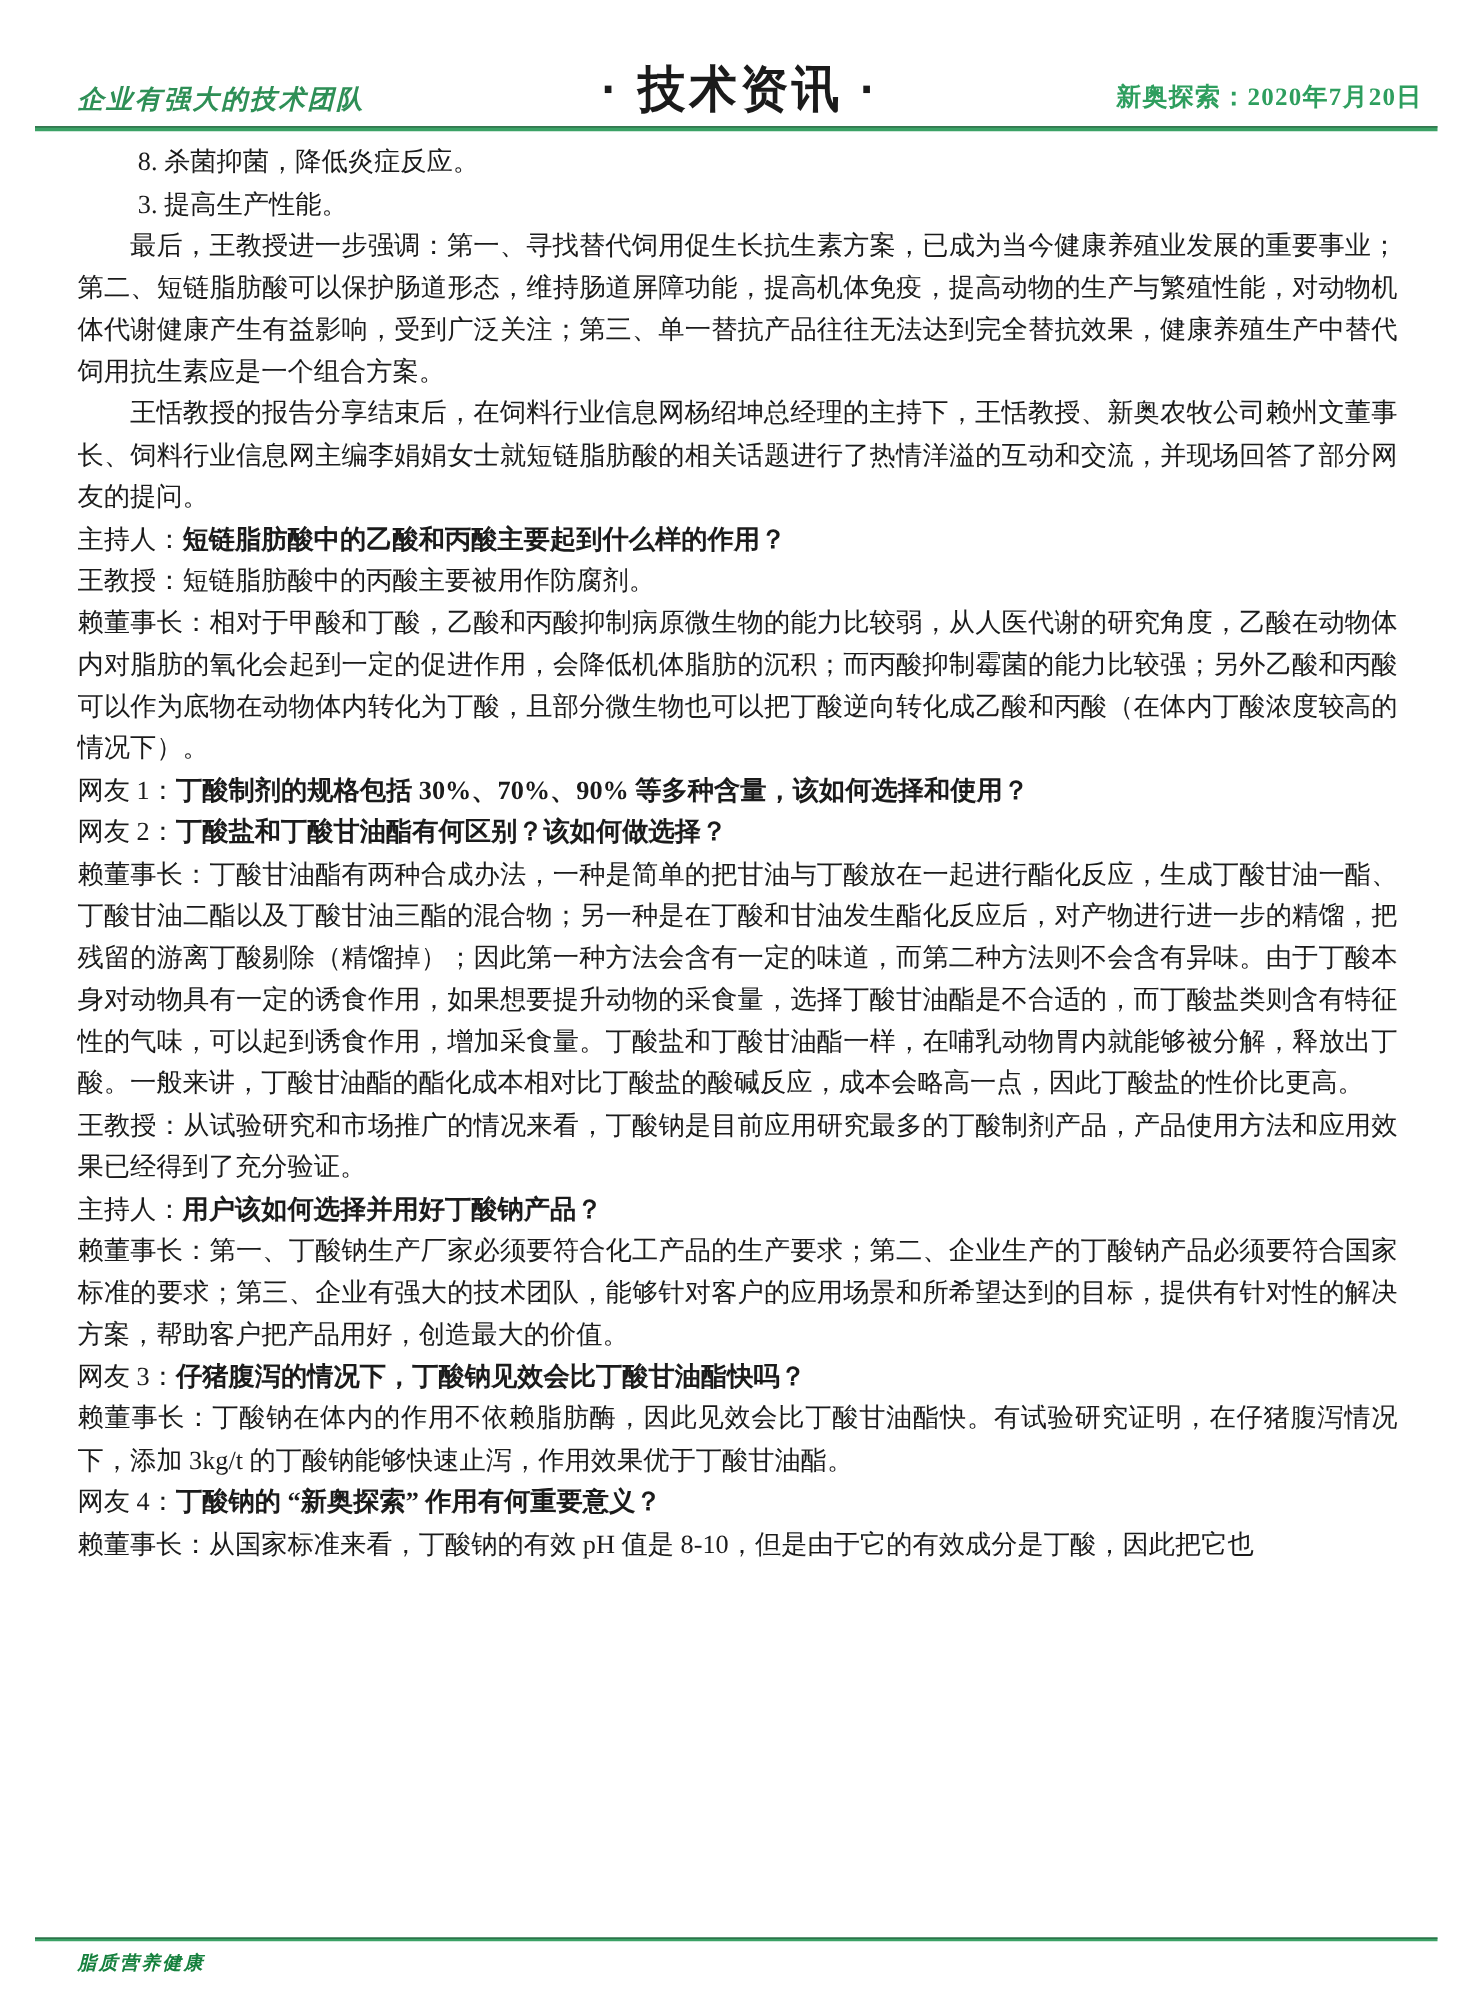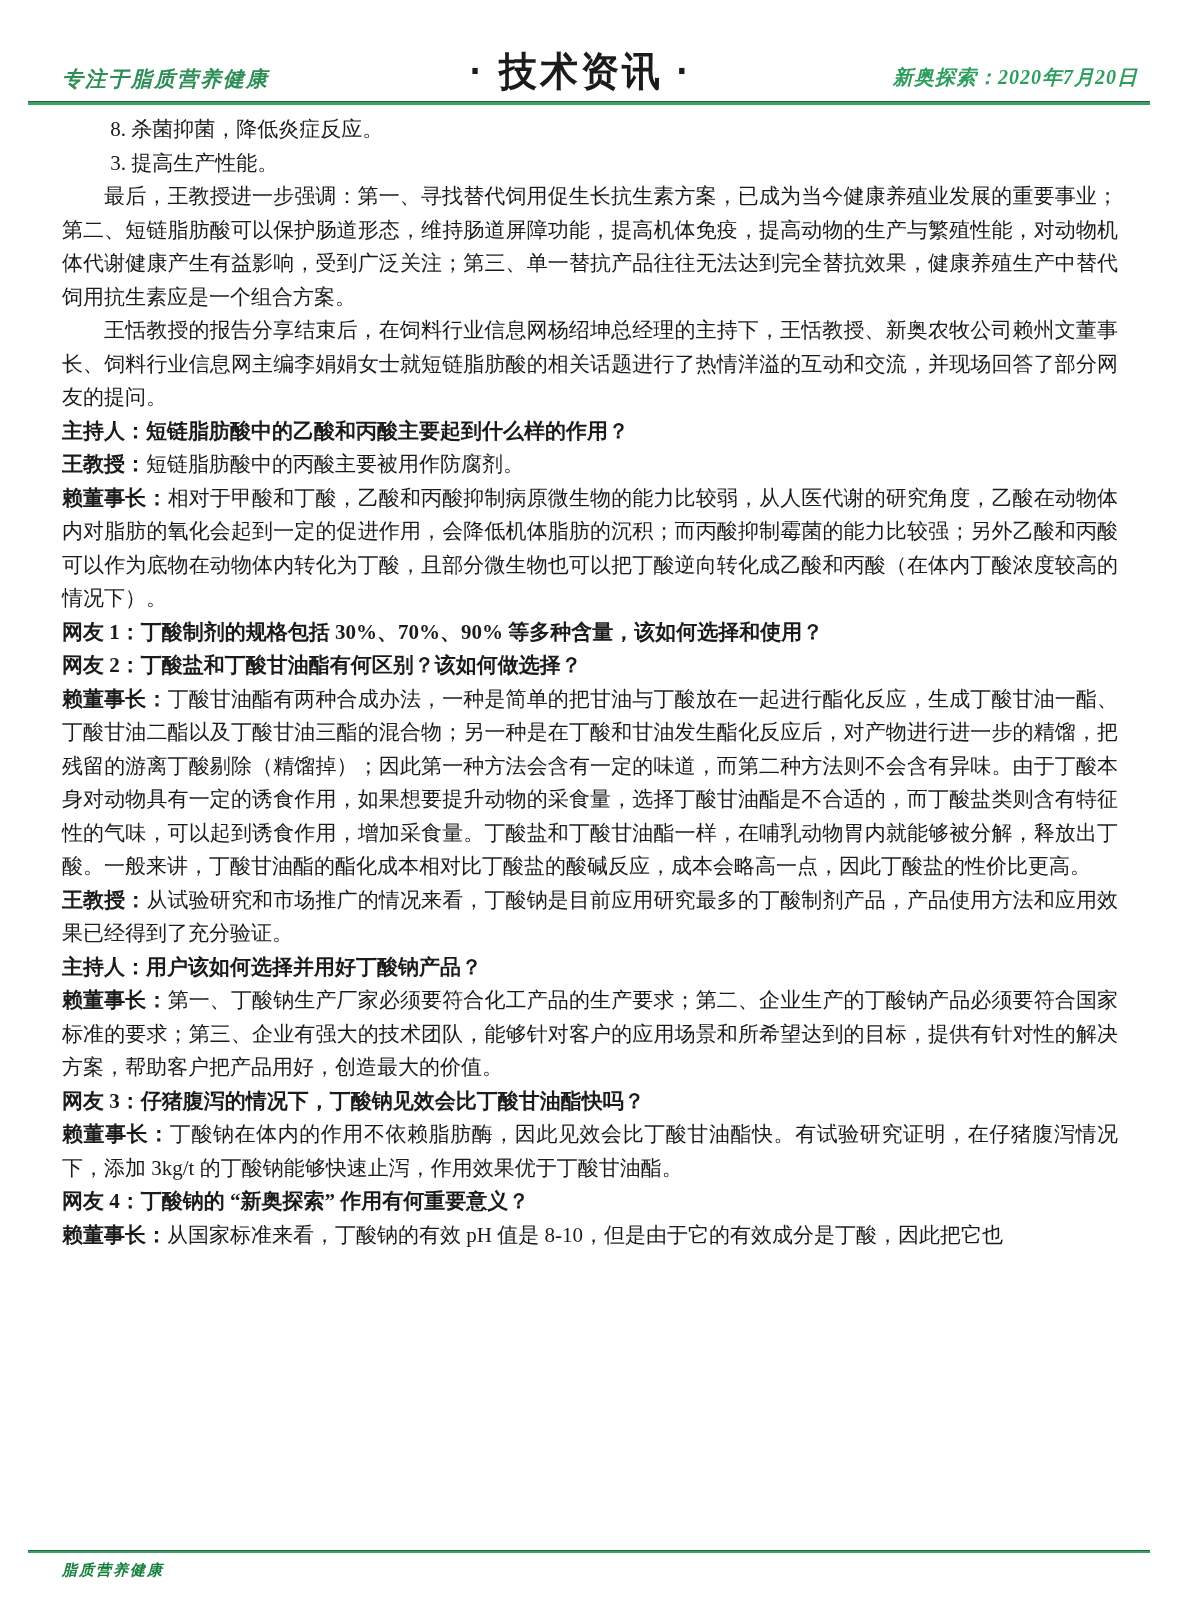--- a/index.html
+++ b/index.html
@@ -30,21 +30,20 @@
   .header-title {
     font-family:"Liberation Sans", sans-serif;
     font-weight:900;
     font-size:38px;
     letter-spacing:3px;
     white-space:nowrap;
     transform:scaleY(1.05);
   }
   .header-right {
     color:#2e9e5e;
-    font-style:italic;
     font-weight:bold;
     font-size:20px;
     letter-spacing:1px;
     white-space:nowrap;
     padding-bottom:6px;
   }
   .rule {
     margin:0 28px;
     height:3px;
     background:#3ba266;
@@ -53,21 +52,21 @@
   .body {
     padding:8px 60px 0 62px;
     font-size:21px;
     line-height:33.5px;
     text-align:justify;
   }
   .body p { margin:0; }
   .line { text-indent:2.3em; }
   .para { text-indent:2em; }
   .qa { text-indent:0; }
-  .spk { font-weight:bold; }
+  .spk { font-weight:normal; }
   .q { font-weight:bold; }
   .footer {
     position:absolute;
     left:0; right:0; bottom:20px;
   }
   .frule {
     margin:0 28px;
     height:2px;
     background:#3ba266;
     border-top:1px solid #26633f;
@@ -80,21 +79,21 @@
     color:#15803d;
     letter-spacing:2px;
   }
 </style>
 </head>
 <body>
 
 <div class="page">
 
   <div class="header">
-    <span class="header-left">专注于脂质营养健康</span>
+    <span class="header-left">企业有强大的技术团队</span>
     <span class="header-title">· 技术资讯 ·</span>
     <span class="header-right">新奥探索：2020年7月20日</span>
   </div>
   <div class="rule"></div>
 
   <div class="body">
     <p class="line">8. 杀菌抑菌，降低炎症反应。</p>
     <p class="line">3. 提高生产性能。</p>
     <p class="para">最后，王教授进一步强调：第一、寻找替代饲用促生长抗生素方案，已成为当今健康养殖业发展的重要事业；第二、短链脂肪酸可以保护肠道形态，维持肠道屏障功能，提高机体免疫，提高动物的生产与繁殖性能，对动物机体代谢健康产生有益影响，受到广泛关注；第三、单一替抗产品往往无法达到完全替抗效果，健康养殖生产中替代饲用抗生素应是一个组合方案。</p>
     <p class="para">王恬教授的报告分享结束后，在饲料行业信息网杨绍坤总经理的主持下，王恬教授、新奥农牧公司赖州文董事长、饲料行业信息网主编李娟娟女士就短链脂肪酸的相关话题进行了热情洋溢的互动和交流，并现场回答了部分网友的提问。</p>

